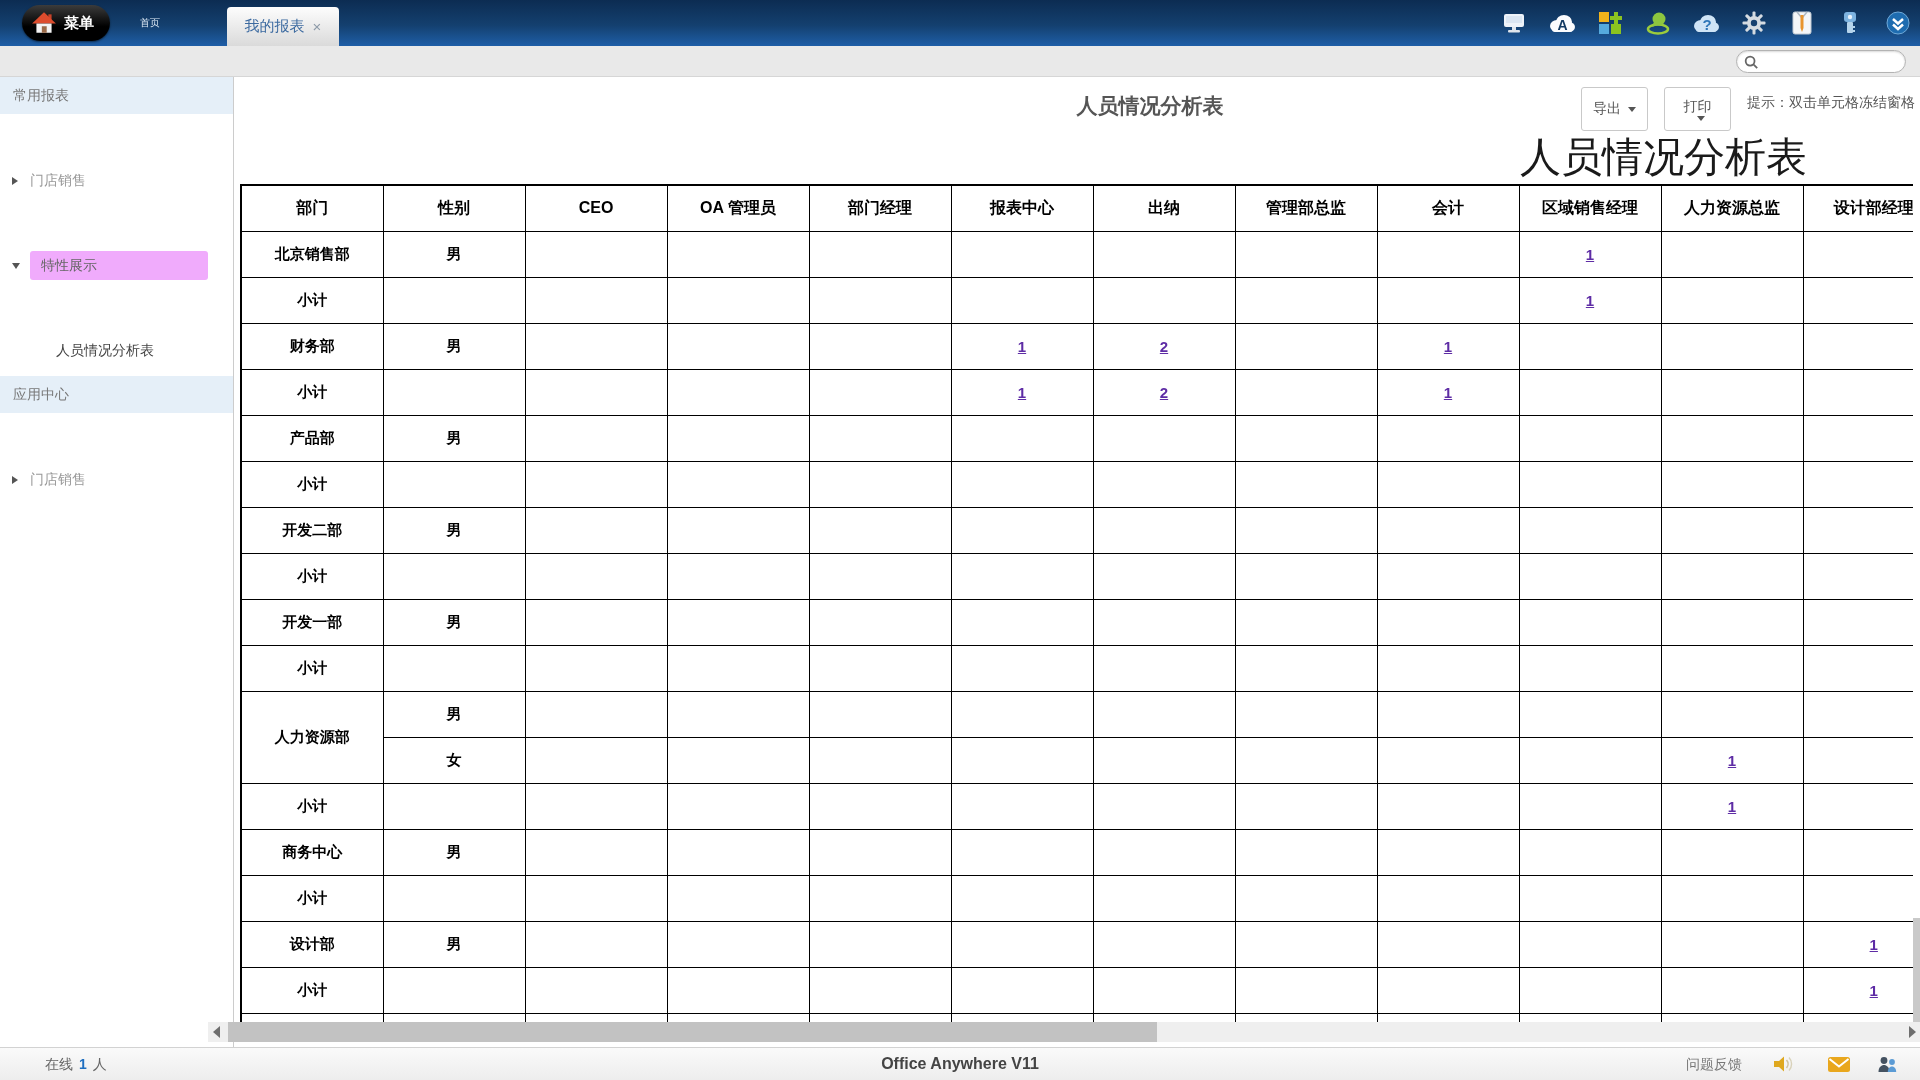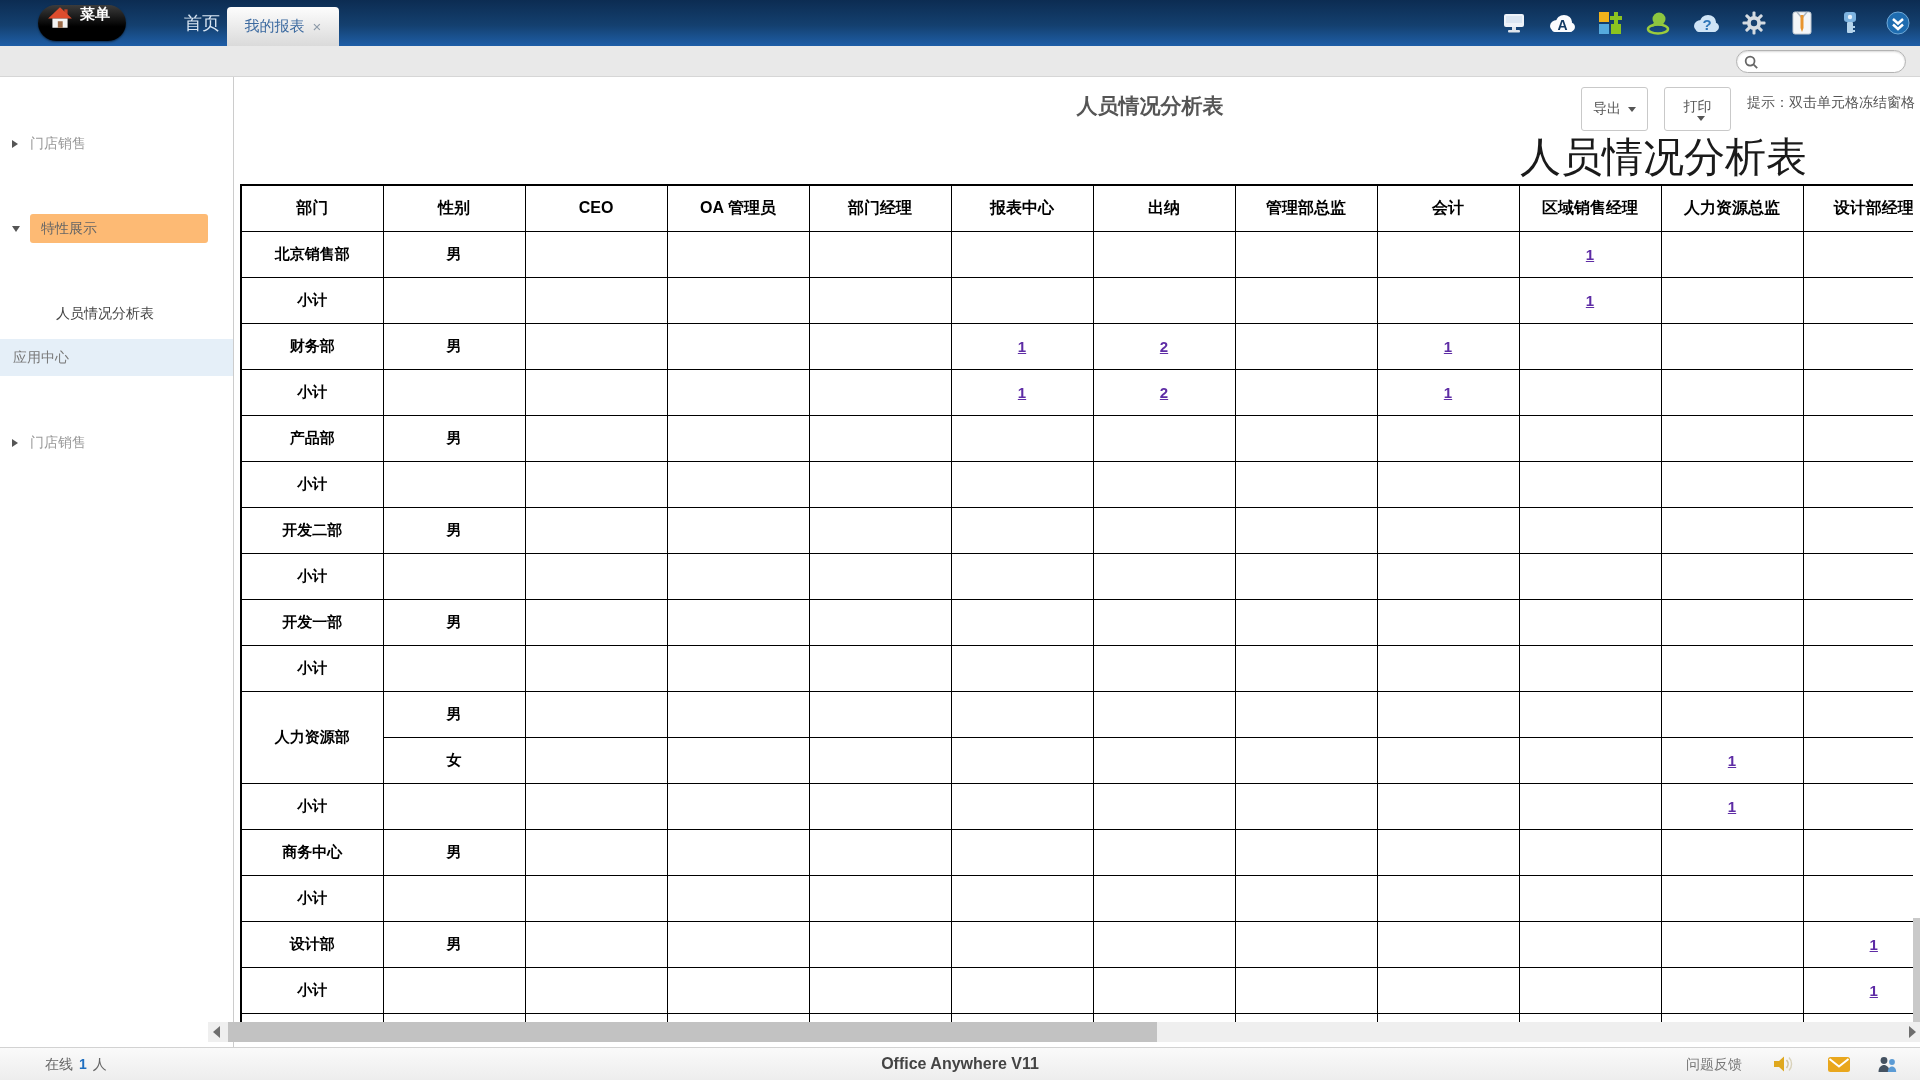--- a/index.html
+++ b/index.html
@@ -2,46 +2,46 @@
 <html><head>
 <meta charset="utf-8">
 <style>
   html,body{margin:0;padding:0;background:#fff;}
   *{box-sizing:border-box;font-family:"Liberation Sans","DejaVu Sans",sans-serif;}
   .screen{position:relative;width:1920px;height:1080px;overflow:hidden;background:#fff;}
 
   
   .topbar{position:absolute;left:0;top:0;width:1920px;height:46px;
     background:linear-gradient(180deg,#0c2c52 0%,#14406f 55%,#1e5ea7 100%);}
-  .menu-pill{position:absolute;left:38px;top:5px;width:88px;height:36px;border-radius:18px;
-    background:linear-gradient(180deg,#3c3c3c,#000 60%);display:flex;align-items:flex-start;cursor:pointer;box-shadow:0 1px 2px rgba(0,0,0,.5);}
+  .menu-pill{position:absolute;left:22px;top:5px;width:88px;height:36px;border-radius:18px;
+    background:linear-gradient(180deg,#3c3c3c,#000 60%);display:flex;align-items:center;cursor:pointer;box-shadow:0 1px 2px rgba(0,0,0,.5);}
   .menu-pill svg{margin-left:9px;}
   .menu-pill span.lbl{color:#fff;font-size:15px;font-weight:bold;margin-left:7px;}
-  .tab-home{position:absolute;left:140px;top:0;width:80px;height:32px;line-height:46px;text-align:right;
-    color:#d9e6f3;font-size:18px;cursor:pointer;}
+  .tab-home{position:absolute;left:140px;top:0;width:80px;height:32px;line-height:46px;text-align:left;
+    color:#d9e6f3;font-size:10px;cursor:pointer;}
   .tab-active{position:absolute;left:227px;top:7px;width:112px;height:39px;border-radius:4px 4px 0 0;
     background:linear-gradient(180deg,#fdfdfd,#dadada);display:flex;align-items:center;justify-content:center;gap:8px;cursor:pointer;}
   .tab-active .t{color:#3c6aa0;font-size:15px;}
   .tab-active .x{color:#8d9aa8;font-size:15px;cursor:pointer;line-height:1;}
   .topbar-icons{position:absolute;right:8px;top:9px;display:flex;gap:20px;align-items:center;}
   .tb-ic{width:28px;height:28px;cursor:pointer;}
 
   
   .subbar{position:absolute;left:0;top:46px;width:1920px;height:31px;background:#e9e9e9;border-bottom:1px solid #d6d6d6;}
   .search-pill{position:absolute;right:14px;top:4px;width:170px;height:23px;border-radius:12px;background:#fff;
     border:1px solid #b3b3b3;box-shadow:inset 0 1px 2px rgba(0,0,0,.15);display:flex;align-items:center;padding-left:6px;}
   .search-pill input{border:none;outline:none;background:transparent;width:130px;font-size:12px;color:#444;}
 
   
   .sidebar{position:absolute;left:0;top:77px;width:234px;height:970px;background:#fff;border-right:1px solid #ccc;}
   .side-sec{height:37px;line-height:37px;background:#e5eff8;color:#777;font-size:14px;padding-left:13px;margin-bottom:1px;cursor:pointer;}
   .side-item{height:37px;line-height:37px;color:#999;font-size:14px;padding-left:12px;cursor:pointer;display:flex;align-items:center;margin-top:48px;}
   .tri-r{width:0;height:0;border-left:6px solid #555;border-top:4px solid transparent;border-bottom:4px solid transparent;margin-right:12px;flex:0 0 auto;}
   .tri-d{width:0;height:0;border-top:6px solid #555;border-left:4px solid transparent;border-right:4px solid transparent;margin-right:10px;flex:0 0 auto;}
-  .chip{background:#fdba74;border-radius:3px;height:29px;line-height:29px;padding-left:11px;width:178px;color:#666;}
+  .chip{background:#f0abfc;border-radius:3px;height:29px;line-height:29px;padding-left:11px;width:178px;color:#666;}
   .side-item.child{padding-left:56px;color:#444;}
   .side-gap{height:7px;}
 
   
   .page-title{position:absolute;left:900px;top:92px;width:500px;text-align:center;font-size:21px;color:#555;font-weight:600;}
   .rbtn{position:absolute;top:87px;width:67px;height:44px;background:#fff;border:1px solid #c9c9c9;border-radius:3px;
     font-size:14px;color:#555;display:flex;align-items:center;justify-content:center;cursor:pointer;}
   .caret{display:inline-block;width:0;height:0;border-top:5px solid #555;border-left:4px solid transparent;border-right:4px solid transparent;margin-left:7px;}
   .hint{position:absolute;left:1747px;top:94px;font-size:14px;color:#555;white-space:nowrap;}
   .sheet-title{position:absolute;left:1520px;top:130px;font-size:41px;color:#1a1a1a;font-weight:400;white-space:nowrap;}
@@ -162,20 +162,21 @@
     <div class="search-pill">
       <svg width="16" height="16" viewBox="0 0 18 18">
         <circle cx="8" cy="8" r="5" fill="none" stroke="#666" stroke-width="2"></circle>
         <line x1="12" y1="12" x2="16" y2="16" stroke="#666" stroke-width="2"></line>
       </svg>
       <input value="" placeholder="" style="">
     </div>
   </div>
 
   <div class="sidebar">
+    <div class="side-sec">常用报表</div>
     <div class="side-item">
       <span class="tri-r"></span>
       <span>门店销售</span>
     </div>
     <div class="side-item">
       <span class="tri-d"></span>
       <span class="chip">特性展示</span>
     </div>
     <div class="side-item child">人员情况分析表</div>
     <div class="side-gap"></div>

